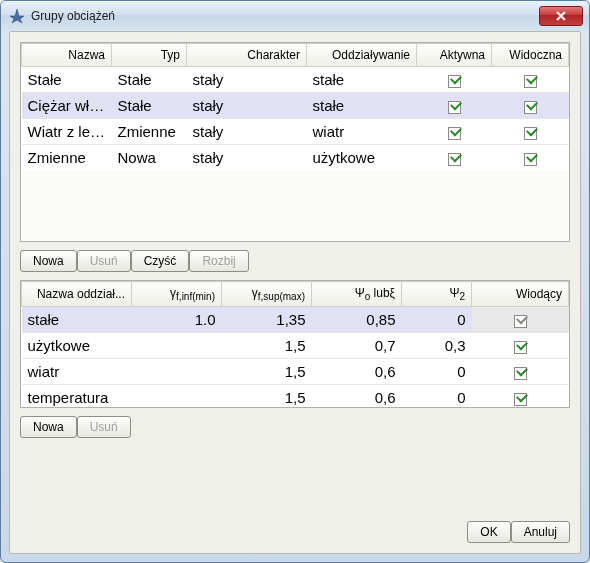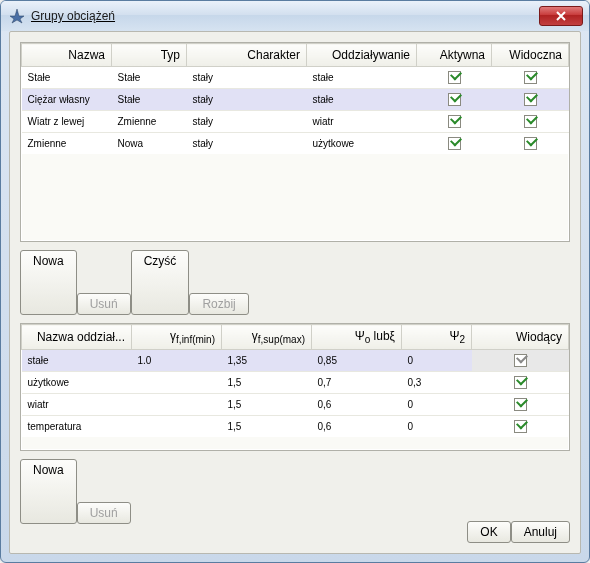--- a/index.html
+++ b/index.html
@@ -5,21 +5,20 @@
   * { box-sizing: border-box; }
   html, body { margin: 0; padding: 0; font-family: "Segoe UI", Tahoma, sans-serif; font-size: 12px; }
   .window-outer {
     width: 590px; height: 563px;
     border: 1px solid #5a7ca0;
     border-radius: 6px;
     background: linear-gradient(#dde7f3, #c9d8ea);
     overflow: hidden;
     position: relative;
     box-shadow: 0 0 4px rgba(0,0,0,0.3);
-    text-decoration: underline;
   }
   .titlebar {
     height: 30px;
     background: linear-gradient(#eaf1fa, #d3e0ef 45%, #c6d7ea 46%, #d6e3f1);
     display: flex; align-items: center;
     padding: 0 6px 0 8px;
     color: #1a1a1a;
   }
   .titlebar .app-icon {
     width: 16px; height: 16px; margin-right: 6px;
@@ -51,28 +50,28 @@
   table { width: 100%; border-collapse: collapse; table-layout: fixed; }
   th {
     background: linear-gradient(#fdfdfb, #efefe8);
     border: 1px solid #d0d0c8;
     font-weight: normal; padding: 4px 6px; text-align: right;
     font-size: 12px;
   }
   td {
     border-top: 1px solid #e8e8e0;
     padding: 4px 6px;
-    font-size: 10px;
+    font-size: 15px;
     background: #fff;
     text-align: left;
     white-space: nowrap; overflow: hidden; text-overflow: ellipsis;
   }
   tr.selected td { background: #e1e1f5; }
   td.center { text-align: center; }
-  td.right { text-align: left; }
+  td.right { text-align: right; }
   .chk {
     display: inline-block; width: 13px; height: 13px;
     border: 1px solid #8a8a80; background: #fff; position: relative;
     vertical-align: middle;
   }
   .chk.checked::after {
     content: ""; position: absolute; left: 2px; top: -1px;
     width: 8px; height: 5px;
     border-left: 2px solid #2a8a2a; border-bottom: 2px solid #2a8a2a;
     transform: rotate(-45deg);
@@ -81,21 +80,21 @@
     border-left-color: #888; border-bottom-color: #888;
   }
   .btn-row { margin: 8px 0; display: flex; }
   .btn {
     padding: 3px 12px;
     border: 1px solid #8e8e86;
     border-radius: 3px;
     background: linear-gradient(#fdfdfb, #e8e8e0);
     cursor: pointer; font-size: 12px;
   }
-  .btn.disabled { color: #a0a0a0; cursor: default; margin-top: 43px; }
+  .btn.disabled { color: #a0a0a0; cursor: default; }
   .dialog-buttons {
     position: absolute; right: 10px; bottom: 10px;
     display: flex; gap: 0;
   }
 </style>
 </head>
 <body>
 
 <div class="window-outer">
   <div class="titlebar">

